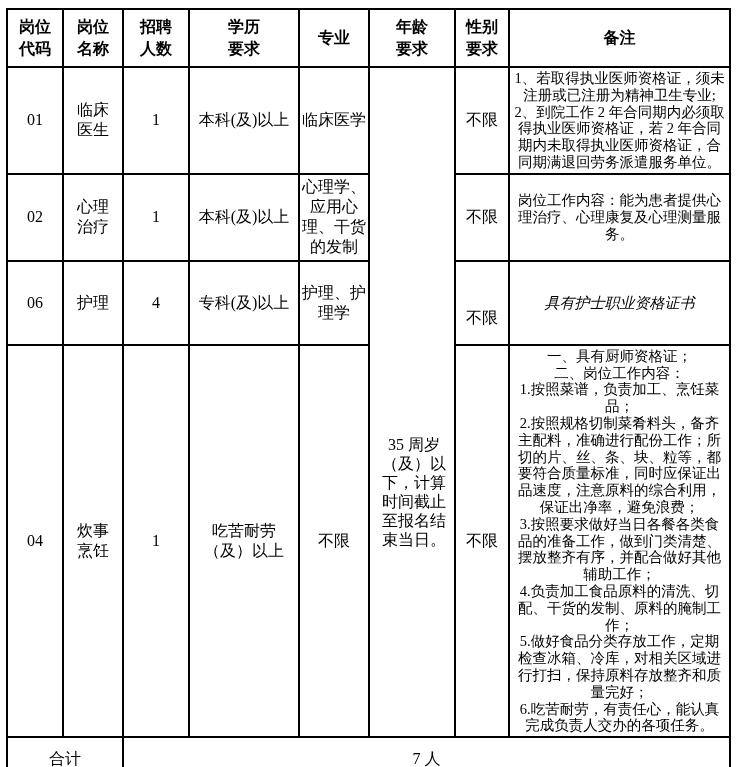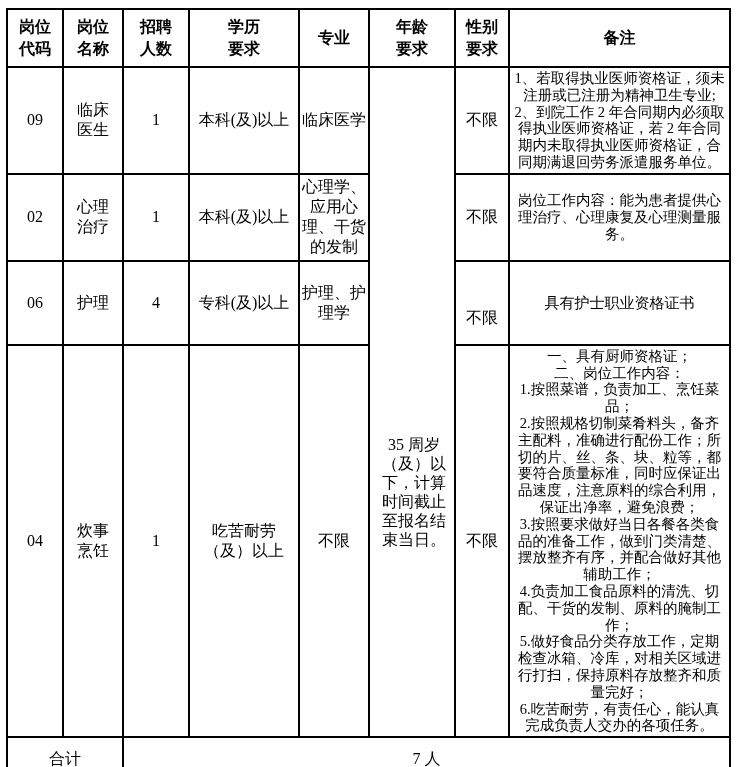--- a/index.html
+++ b/index.html
@@ -24,20 +24,21 @@
   th{font-weight:bold;font-size:16px;line-height:22px;}
   td.notes{
     text-align:center;
     font-size:14.5px;line-height:16.8px;
     padding:2px 4px;
   }
   td.notes-center{
     text-align:center;
     font-size:15px;line-height:18px;
     padding:2px 4px;
+    font-style:italic;
   }
   td.age-cell{
     padding:180px 1px 0 5px;
     font-size:16px;line-height:19px;
   }
   td.gender-low{padding-top:30px;}
   tr.total-row td{font-size:16px;}
 </style>
 </head>
 <body>
@@ -67,21 +68,21 @@
         <th>专业</th>
         <th>年龄
 要求</th>
         <th>性别
 要求</th>
         <th>备注</th>
       </tr>
     </thead>
     <tbody>
       <tr style="height:102px">
-        <td>09</td>
+        <td>01</td>
         <td>临床
 医生</td>
         <td>1</td>
         <td>本科(及)以上</td>
         <td>临床医学</td>
         <td class="age-cell" rowspan="4">35 周岁（及）以下，计算时间截止至报名结束当日。</td>
         <td>不限</td>
         <td class="notes">1、若取得执业医师资格证，须未注册或已注册为精神卫生专业;
 2、到院工作 2 年合同期内必须取得执业医师资格证，若 2 年合同期内未取得执业医师资格证，合同期满退回劳务派遣服务单位。</td>
       </tr>

